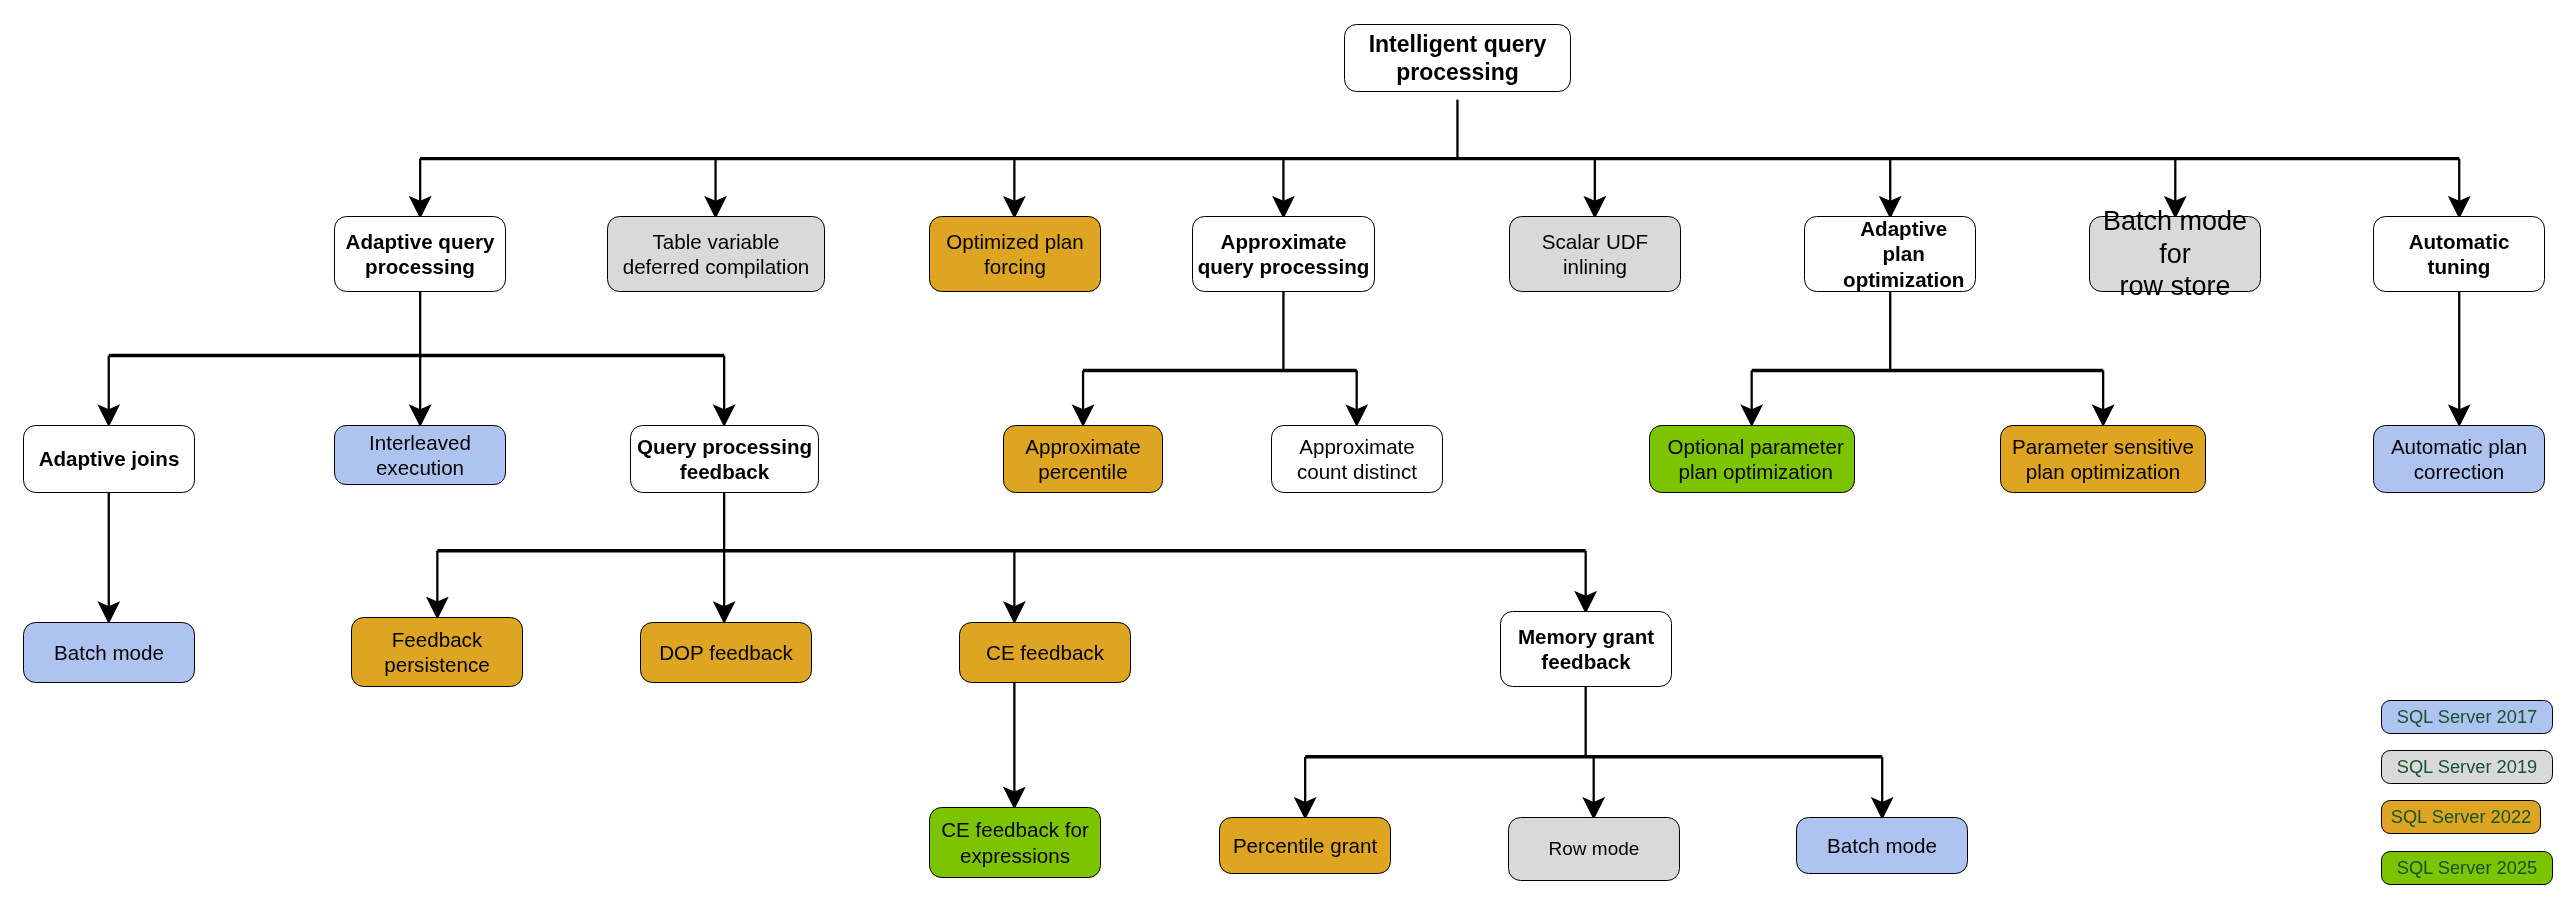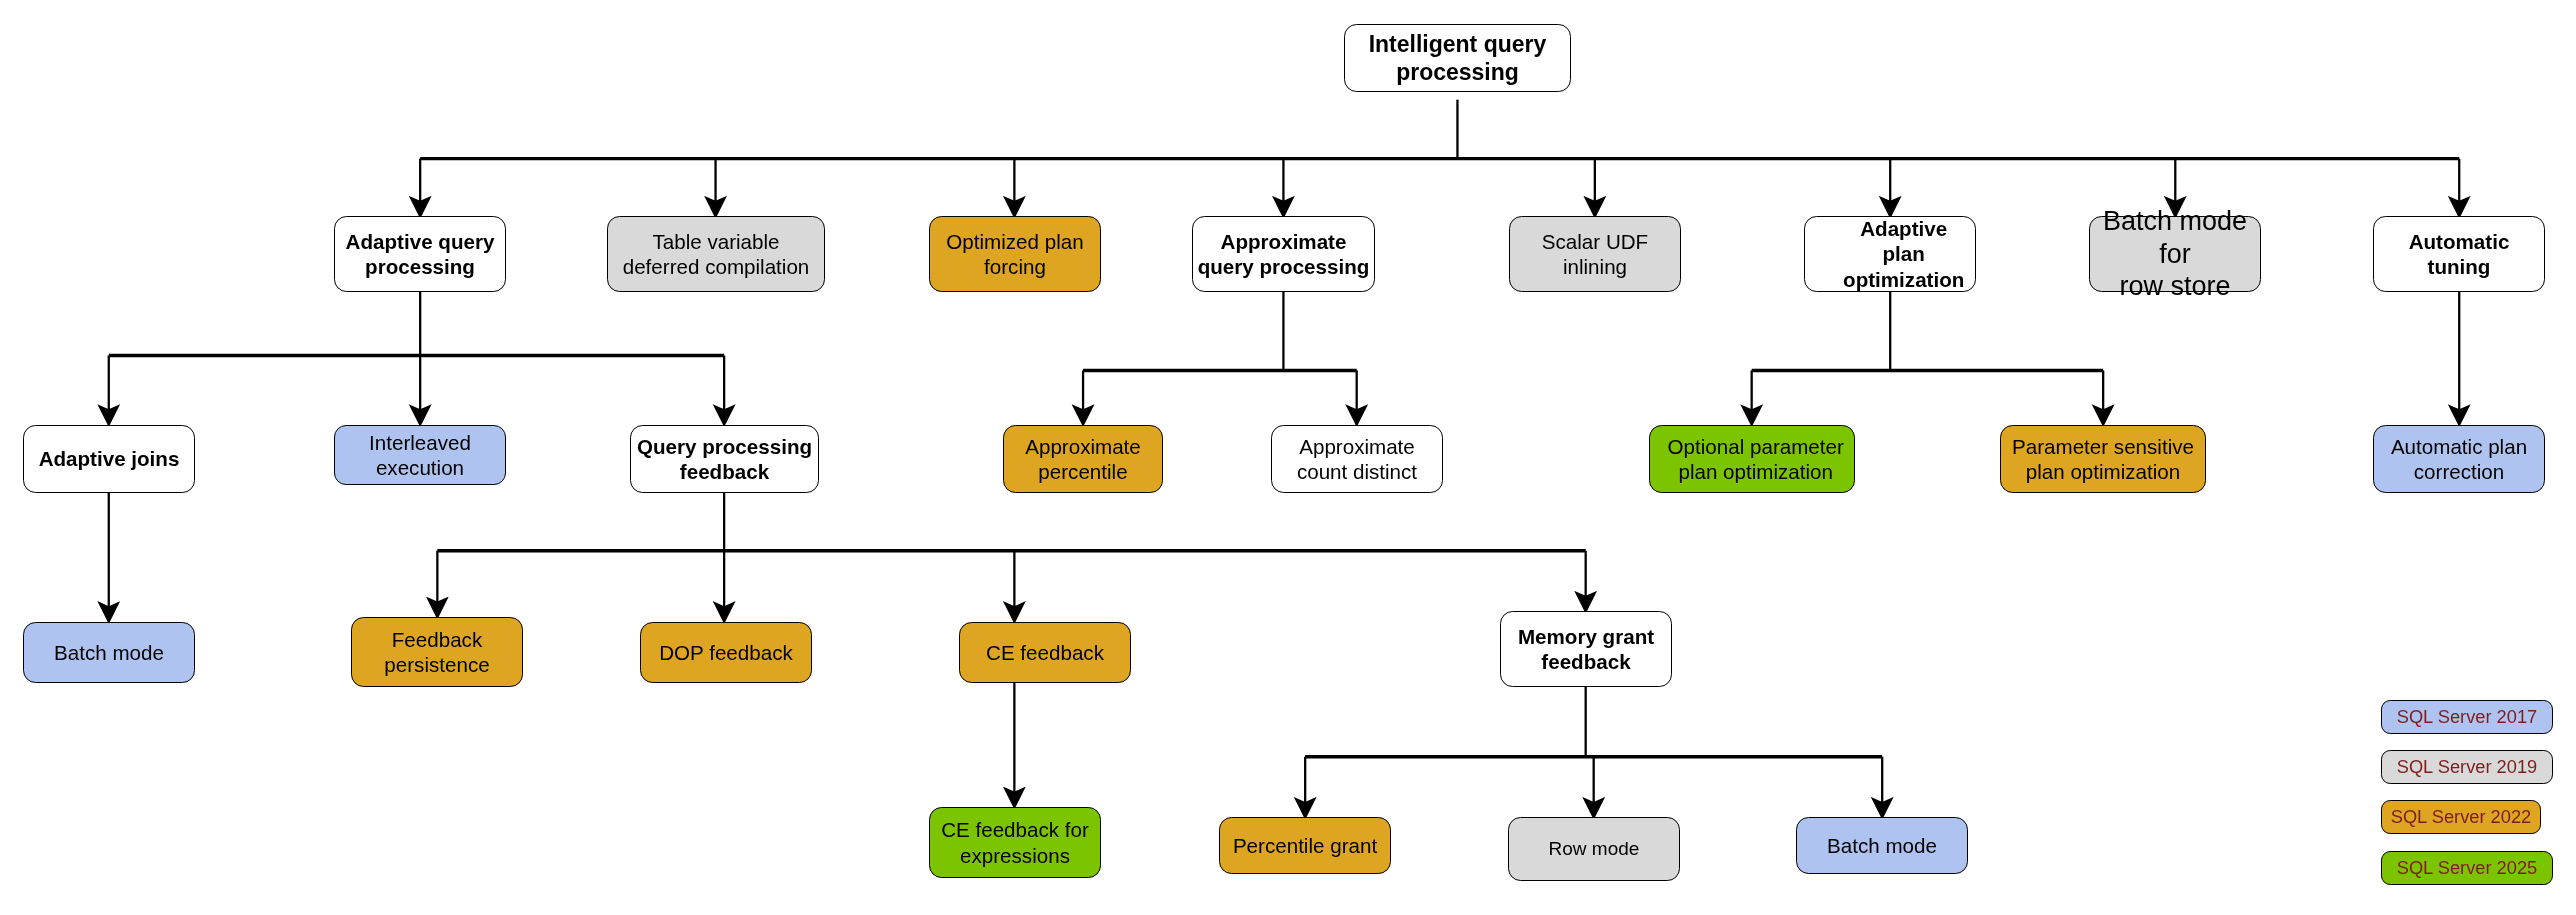--- a/index.html
+++ b/index.html
@@ -11,21 +11,21 @@
         text-align:center;line-height:1.22;color:#000000;padding:2.3px 4.6px;}
   .node .lbl{display:block;white-space:pre-line;}
   .fill-white{background:#ffffff;}
   .fill-gray{background:#d9d9d9;}
   .fill-orange{background:#dda521;}
   .fill-green{background:#7dc400;}
   .fill-blue{background:#aec3ef;}
   .bold{font-weight:bold;}
   .legend{position:absolute;box-sizing:border-box;border:1.7px solid #000000;
           border-radius:9.2px;display:flex;align-items:center;justify-content:center;
-          color:#7f1d1d;}
+          color:#14532d;}
 </style>
 </head>
 <body>
 
 <div id="stage">
   <svg id="wires" viewBox="0 0 4500 1600" width="2576" height="916" xmlns="http://www.w3.org/2000/svg">
     <defs>
       <marker id="arrow" markerWidth="12" markerHeight="12" refX="5" refY="5" orient="auto" markerUnits="strokeWidth">
         <path d="M0,0 L10,5 L0,10 L2.2,5 z" fill="#000000"></path>
       </marker>

